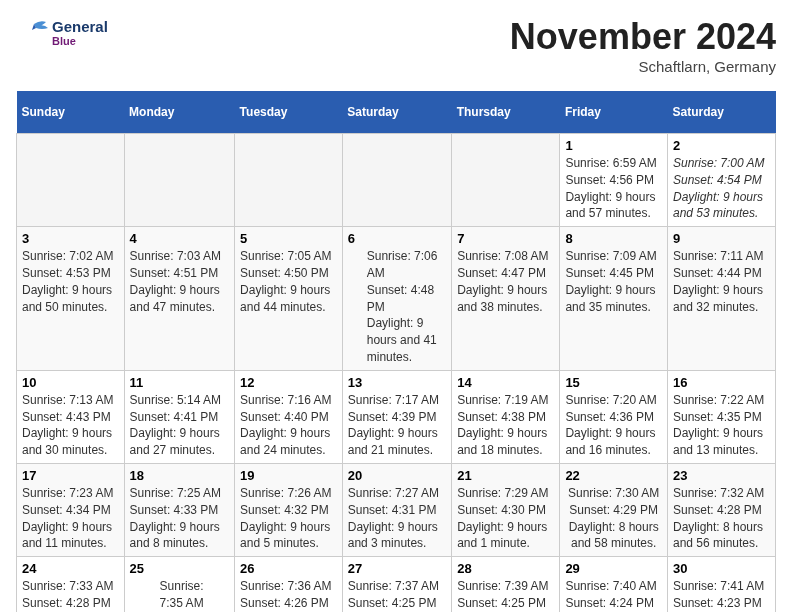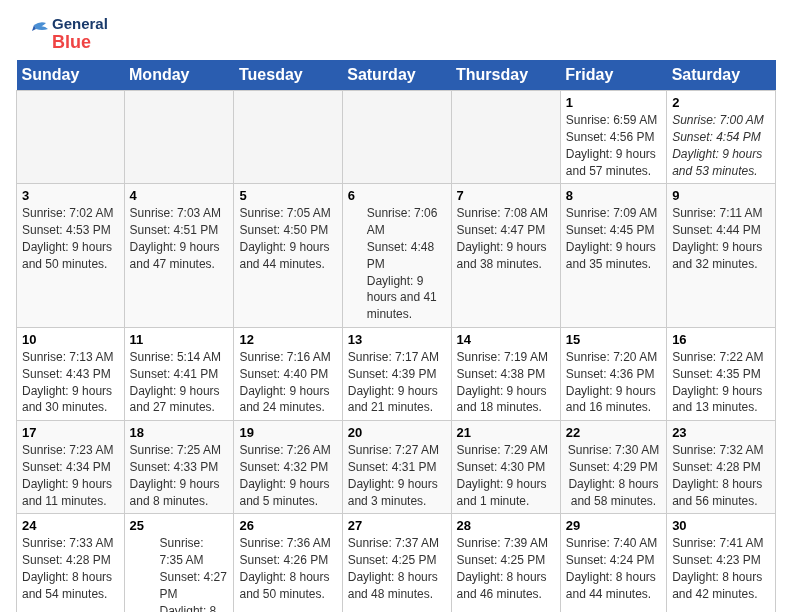--- a/index.html
+++ b/index.html
@@ -7,21 +7,21 @@
       font-family: Arial, sans-serif;
       background: #fff;
       width: 792px;
       min-height: 612px;
       padding: 16px;
     }
     .header-area {
       display: flex;
       justify-content: space-between;
       align-items: flex-start;
-      margin-bottom: 8px;
+      margin-bottom: 16px;
     }
     .logo {
       display: flex;
       align-items: center;
       gap: 4px;
     }
     .title-area {
       text-align: right;
     }
     .month-title {
@@ -35,22 +35,22 @@
     }
     table {
       width: 100%;
       border-collapse: collapse;
       font-size: 11px;
     }
     thead tr th {
       background: #2a5db0;
       color: #fff;
       text-align: left;
-      padding: 6px 5px;
-      font-size: 16px;
+      padding: 14px 5px;
+      font-size: 12px;
       font-weight: bold;
     }
     tbody tr td {
       border: 1px solid #ccc;
       vertical-align: top;
       padding: 4px 5px;
       height: 78px;
       background: #fff;
       width: 113px;
     }
@@ -81,25 +81,29 @@
 <div class="header-area">
   <div class="logo">
   <div style="display:flex;flex-direction:column;align-items:flex-start">
     <div style="display:flex;align-items:center;gap:2px">
       <svg width="34" height="34" viewBox="0 0 34 34">
         <path d="M18,8 Q24,4 30,6 Q26,10 22,10 Q28,8 32,12 Q26,14 20,12 Z" fill="#4a8fd4"></path>
         <path d="M18,8 L20,12 L16,14 Z" fill="#2a5db0"></path>
       </svg>
       <div>
         <div style="font-size:15px;font-weight:bold;color:#1a3a6b;line-height:1.1">General</div>
-        <div style="font-size:18px;font-weight:bold;color:#ef4444;line-height:1.1">Blue</div>
+        <div style="font-size:11px;font-weight:bold;color:#701a75;line-height:1.1">Blue</div>
       </div>
     </div>
   </div>
 </div>
+  <div class="title-area">
+    <div class="month-title">November 2024</div>
+    <div class="location">Schaftlarn, Germany</div>
+  </div>
 </div>
 
 <table>
   <thead>
     <tr>
     <th>Sunday</th>
         <th>Monday</th>
         <th>Tuesday</th>
         <th>Saturday</th>
         <th>Thursday</th>

